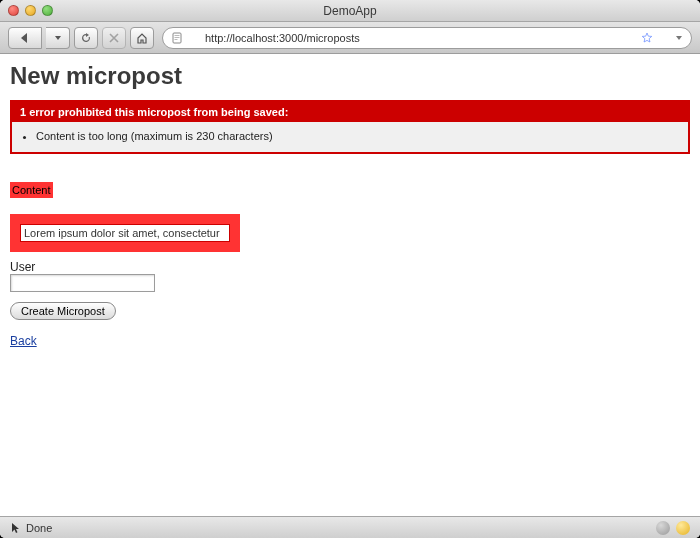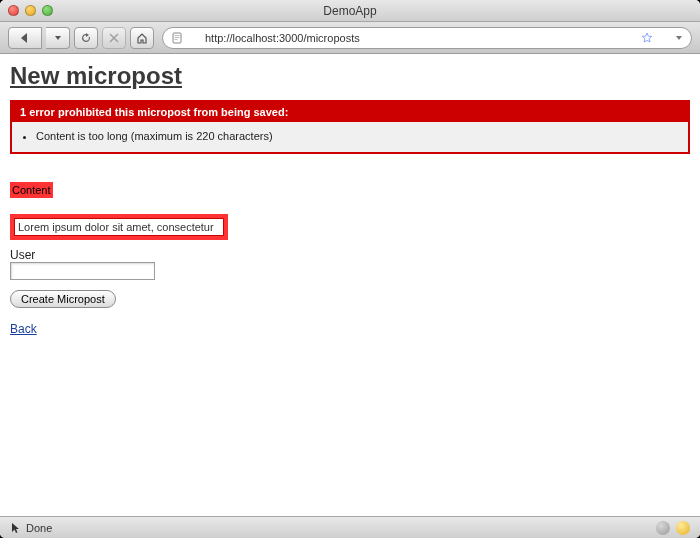--- a/index.html
+++ b/index.html
@@ -54,21 +54,21 @@
     .urlbar {
       flex:1; height:22px; background:#fff; border:1px solid #9c9c9c; border-radius:11px;
       display:flex; align-items:center; padding:0 8px; gap:22px; margin-left:4px;
     }
     .url-input { border:none; outline:none; font-size:11px; flex:1; color:#333; background:transparent; }
     .page {
       flex:1; background:#fff; overflow:auto;
       padding: 6px 10px 10px 10px;
       font-size: 12px; color:#222;
     }
-    h1 { font-family: Verdana, Arial, sans-serif; font-weight:bold; color:#3a3a3a; font-size:24px; margin: 2px 0 10px 0; text-decoration: underline; }
+    h1 { font-family: Verdana, Arial, sans-serif; font-weight:bold; color:#3a3a3a; font-size:24px; margin: 2px 0 10px 0; }
     .error-box { border:2px solid #cc0000; background:#f0f0f0; margin-bottom:28px; }
     .error-head { background:#cc0000; color:#fff; font-weight:bold; font-size:11px; padding:4px 8px; }
     .error-body { padding:8px 8px 10px 24px; }
     .error-body li { font-size:11px; color:#222; }
     .field_with_errors { display:inline-block; background:#ff3333; padding:1px 2px; }
     .field_with_errors label { color:#000; font-size:11px; }
     .content-input { border:1px solid #cc0000; width:210px; height:18px; font-size:11px; padding:1px 3px; color:#333; }
     .plain-input { border:1px solid #9c9c9c; width:145px; height:18px; font-size:11px; padding:1px 3px; background:#fff; box-shadow: inset 1px 1px 2px rgba(0,0,0,.15); }
     .form-row { margin:3px 0; }
     .user-label { font-size:12px; color:#222; display:block; margin-top:8px; }
@@ -146,31 +146,31 @@
         </svg>
     </div>
   </div>
 
   <div class="page">
     <h1>New micropost</h1>
 
     <div class="error-box">
       <div class="error-head">1 error prohibited this micropost from being saved:</div>
       <ul class="error-body">
-        <li>Content is too long (maximum is 220 characters)</li>
+        <li>Content is too long (maximum is 230 characters)</li>
       </ul>
     </div>
 
     <div class="form-row">
       <span class="field_with_errors">
         <label>Content</label>
       </span>
     </div>
     <div class="form-row" style="margin-top:16px">
-      <span class="field_with_errors" style="padding:4px">
+      <span class="field_with_errors" style="padding:10px">
         <input class="content-input" value="Lorem ipsum dolor sit amet, consectetur" style="">
       </span>
     </div>
 
     <label class="user-label">User</label>
     <input class="plain-input" value="" style="">
 
     <div>
       <button class="submit">Create Micropost</button>
     </div>

